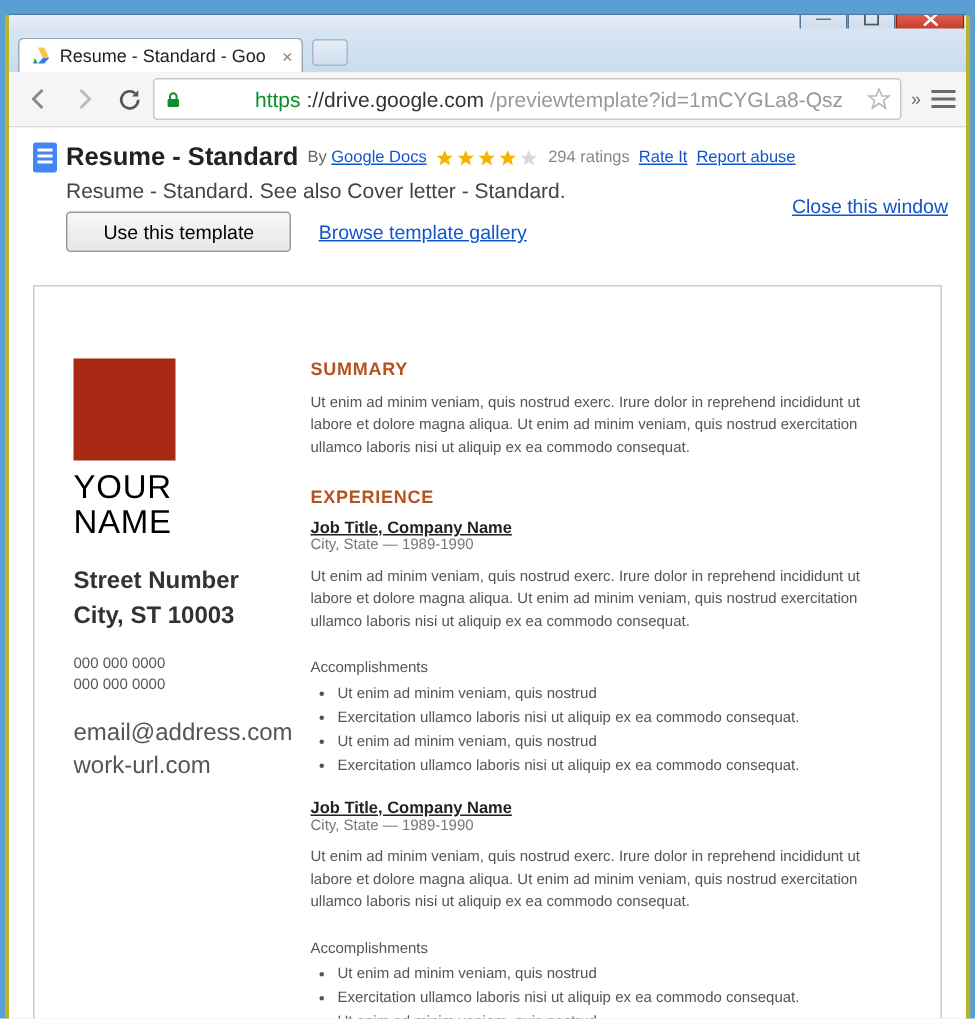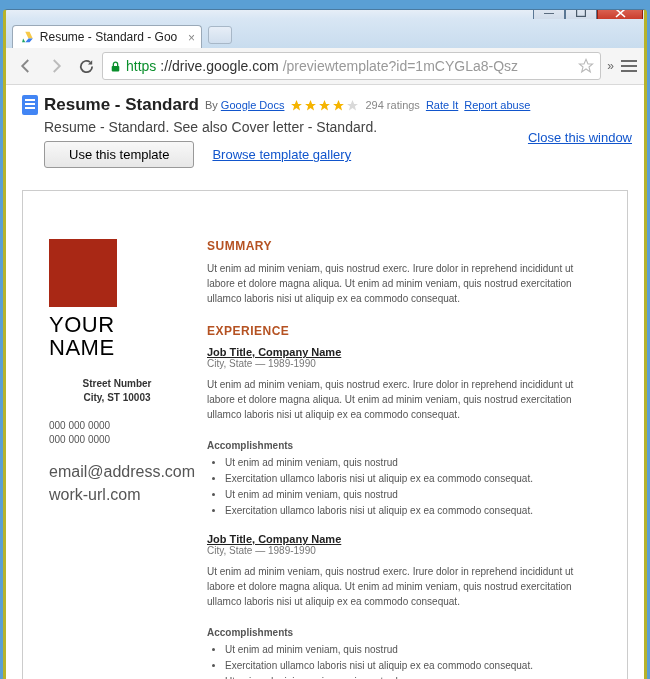--- a/index.html
+++ b/index.html
@@ -119,21 +119,21 @@
     border: 1px solid #c8c8c8;
     border-radius: 3px;
     background: #fff;
     height: 28px;
     padding: 0 6px;
     gap: 4px;
     font-size: 14px;
     overflow: hidden;
     white-space: nowrap;
   }
-  .url-scheme { color: #0a8f2c; }
+  .url-scheme { color: #0a8f2c; margin-left: 44px; }
   .url-host { color: #333; }
   .url-path { color: #999; }
   .lock-ico { color:#0a8f2c; }
   .star-ico { color:#b9b9b9; margin-left:auto; }
   .chevrons { font-size:12px; color:#666; margin:0 4px; }
   .menu-btn { width:18px; display:flex; flex-direction:column; gap:3px; align-items:center; justify-content:center;}
   .menu-btn .bar{ width:16px; height:2px; background:#6b6b6b;}
 
   
   .page {
@@ -188,29 +188,29 @@
     overflow:hidden;
     background:#fff;
     padding: 48px 26px 0 26px;
     font-family: Arial, Helvetica, sans-serif;
   }
   .doc-inner { display:flex; gap:22px;}
   .lcol { width:136px; flex:0 0 136px;}
   .rcol { flex:1; }
   .red-sq { width:68px; height:68px; background:#a92815; margin-bottom:6px;}
   .resume-name { font-size:22px; font-weight:400; line-height:1.05; letter-spacing:0.5px; color:#000; font-family: Arial Black, Arial, sans-serif;}
-  .addr { margin-top:18px; font-size:10px; font-weight:bold; color:#333; line-height:1.4;text-align:center;}
+  .addr { margin-top:18px; font-size:16px; font-weight:bold; color:#333; line-height:1.4;}
   .phones { margin-top:14px; font-size:10px; color:#555; line-height:1.4;}
   .contact { margin-top:14px; font-size:16px; color:#555; line-height:1.4;}
 
   .sect-title { color:#b55222; font-size:12px; font-weight:bold; letter-spacing:0.5px; margin-bottom:8px;}
   .body-text { font-size:10px; color:#555; line-height:1.5; margin-bottom:18px;}
   .job-title { font-size:11px; font-weight:bold; color:#222;text-decoration:underline;}
   .job-meta { font-size:10px; color:#777; margin-bottom:8px;}
-  .accomp { font-size:10px; font-weight:bold; color:#555; margin:6px 0 4px;}
+  .accomp { font-size:10px; font-weight:normal; color:#555; margin:6px 0 4px;}
   ul.bul { list-style: disc; margin-left:18px; font-size:10px; color:#555; line-height:1.6; margin-bottom:14px;}
 
   .truncate { white-space:nowrap; overflow:hidden; text-overflow:clip; }
 </style>
 </head>
 <body>
 
 <div class="window-frame">
 
   <div class="titlebar-area">

